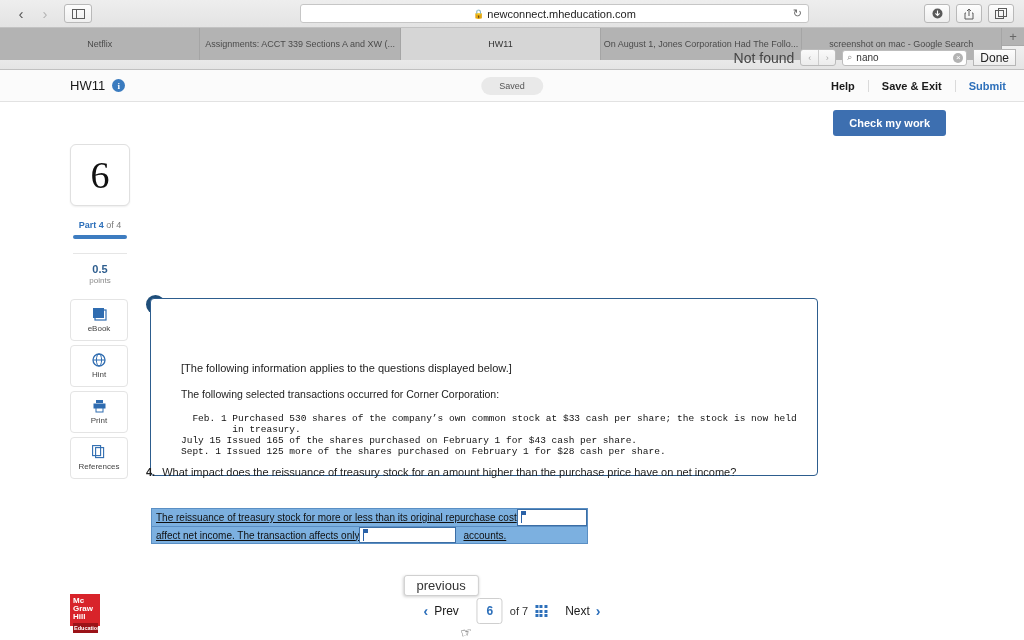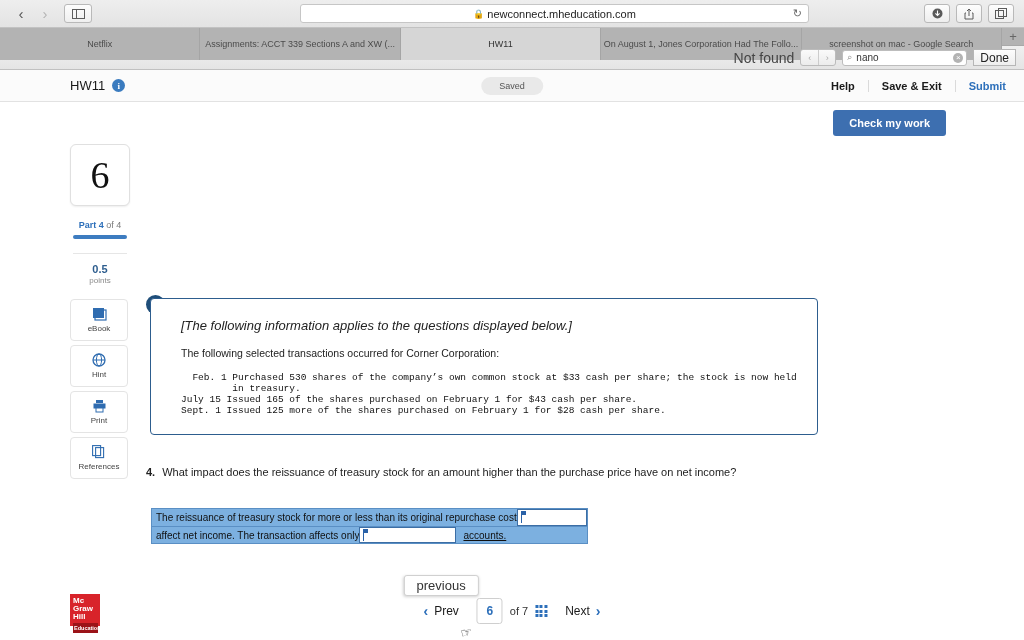--- a/index.html
+++ b/index.html
@@ -280,22 +280,23 @@
     background: #1f4e79;
     color: #fff;
     font-size: 11px; font-weight: bold;
     display: flex; align-items: center; justify-content: center;
   }
   .req-title {
     font-size: 11px; font-weight: bold; color: #2c6fba;
     margin-bottom: 11px;
   }
   .req-sub {
-    font-size: 13px; font-style: italic; color: #222;
+    font-size: 11px; color: #222;
     margin-bottom: 14px;
+    margin-top: 44px;
   }
   .req-lead { font-size: 10.5px; color: #222; margin-bottom: 13px; }
   .mono-block {
     font-family: "Liberation Mono", monospace;
     font-size: 9.5px;
     color: #111;
     line-height: 1.17;
     white-space: pre;
   }
 
@@ -321,20 +322,21 @@
     background: #7cb0e0;
     height: 17px;
   }
   .ans-line + .ans-line { border-top: 1px solid #5a8fc4; }
   .ans-text {
     font-size: 10px;
     color: #101010;
     display: flex; align-items: center;
     padding-left: 4px;
     white-space: nowrap;
+    text-decoration: underline;
   }
   .ans-input {
     background: #ffffff;
     border: 1px solid #3c6ea5;
     position: relative;
   }
   .ans-input.i1 { width: 72px; margin-left: auto; }
   .ans-input.i2 { width: 97px; }
   .caret {
     position: absolute;

